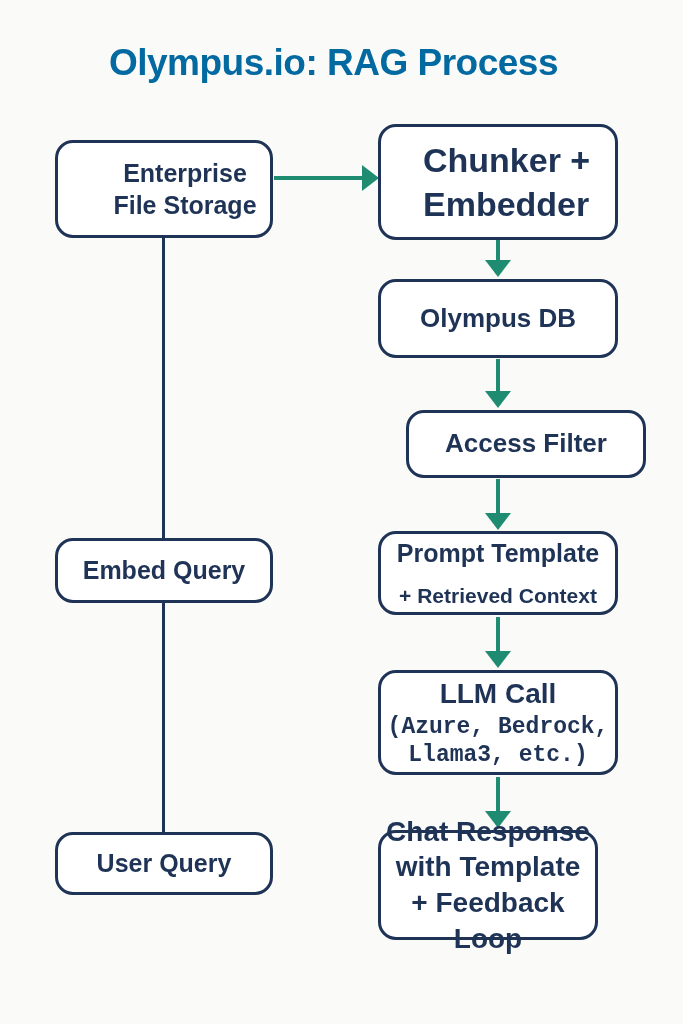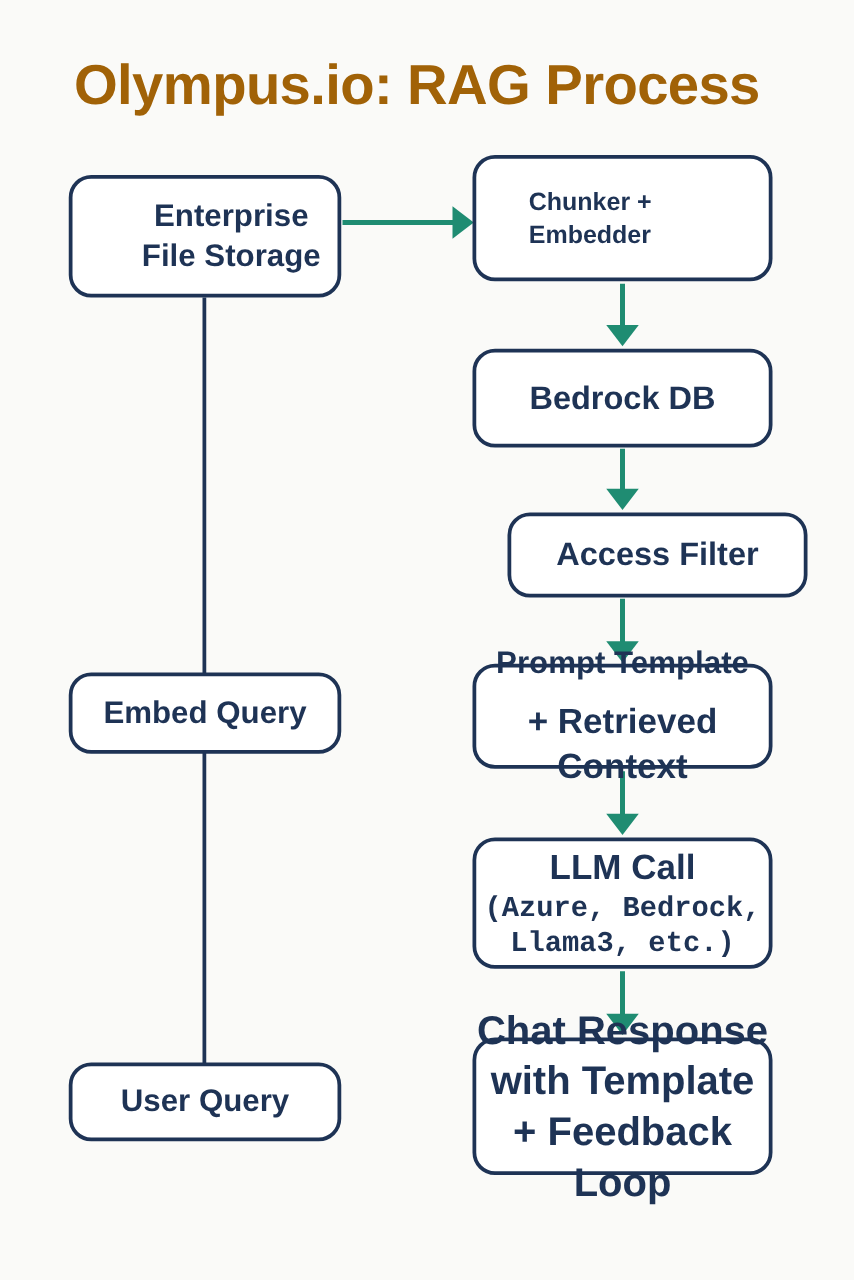--- a/index.html
+++ b/index.html
@@ -14,24 +14,24 @@
     height: 1024px;
     background: #fafaf8;
     overflow: hidden;
   }
   .title {
     position: absolute;
     left: 0;
     top: 42px;
     width: 667px;
     text-align: center;
-    font-size: 45px;
+    font-size: 37px;
     font-weight: 700;
     letter-spacing: -0.5px;
-    color: #a16207;
+    color: #0369a1;
   }
   .node {
     position: absolute;
     box-sizing: border-box;
     background: #ffffff;
     border: 3px solid #1e3355;
     border-radius: 18px;
     color: #1e3355;
     display: flex;
     flex-direction: column;
@@ -39,32 +39,32 @@
     align-items: center;
     text-align: center;
     z-index: 2;
     font-weight: 700;
   }
   .node .ln { line-height: 1.3; }
 
   
   .enterprise { left: 55px;  top: 140px; width: 218px; height: 98px; font-size: 25px; padding-left: 42px; }
   .embed-q    { left: 55px;  top: 538px; width: 218px; height: 65px; font-size: 25px; }
-  .user-q     { left: 55px;  top: 850px; width: 218px; height: 63px; font-size: 25px; }
+  .user-q     { left: 55px;  top: 832px; width: 218px; height: 63px; font-size: 25px; }
 
   
-  .chunker { left: 378px; top: 124px; width: 240px; height: 101px; font-size: 20px;
+  .chunker { left: 378px; top: 124px; width: 240px; height: 116px; font-size: 34px;
              align-items: flex-start; text-align: left; padding-left: 42px; }
   .vectordb { left: 378px; top: 279px; width: 240px; height: 79px; font-size: 26px; }
   .accessf  { left: 378px; top: 410px; width: 240px; height: 68px; font-size: 26px; margin-left: 28px; }
   .promptt  { left: 378px; top: 531px; width: 240px; height: 84px; font-size: 25px; gap: 12px; }
-  .promptt .sub { font-size: 28px; }
+  .promptt .sub { font-size: 21px; }
   .llm      { left: 378px; top: 670px; width: 240px; height: 105px; font-size: 28px; }
   .llm .sub { font-size: 23px; line-height: 1.22; font-family: Liberation Mono, monospace; }
-  .chat     { left: 378px; top: 830px; width: 240px; height: 110px; font-size: 32px; }
+  .chat     { left: 378px; top: 830px; width: 220px; height: 110px; font-size: 28px; }
   .chat .ln { line-height: 1.27; }
 
   
   .vline {
     position: absolute;
     left: 162px;
     top: 238px;
     width: 3px;
     height: 614px;
     background: #1e3355;
@@ -147,21 +147,21 @@
   <div class="node user-q">
     <div class="ln">User Query</div>
   </div>
 
   <div class="node chunker">
     <div class="ln">Chunker +</div>
     <div class="ln">Embedder</div>
   </div>
 
   <div class="node vectordb">
-    <div class="ln">Bedrock DB</div>
+    <div class="ln">Olympus DB</div>
   </div>
 
   <div class="node accessf">
     <div class="ln">Access Filter</div>
   </div>
 
   <div class="node promptt">
     <div class="ln">Prompt Template</div>
     <div class="ln sub">+ Retrieved Context</div>
   </div>

